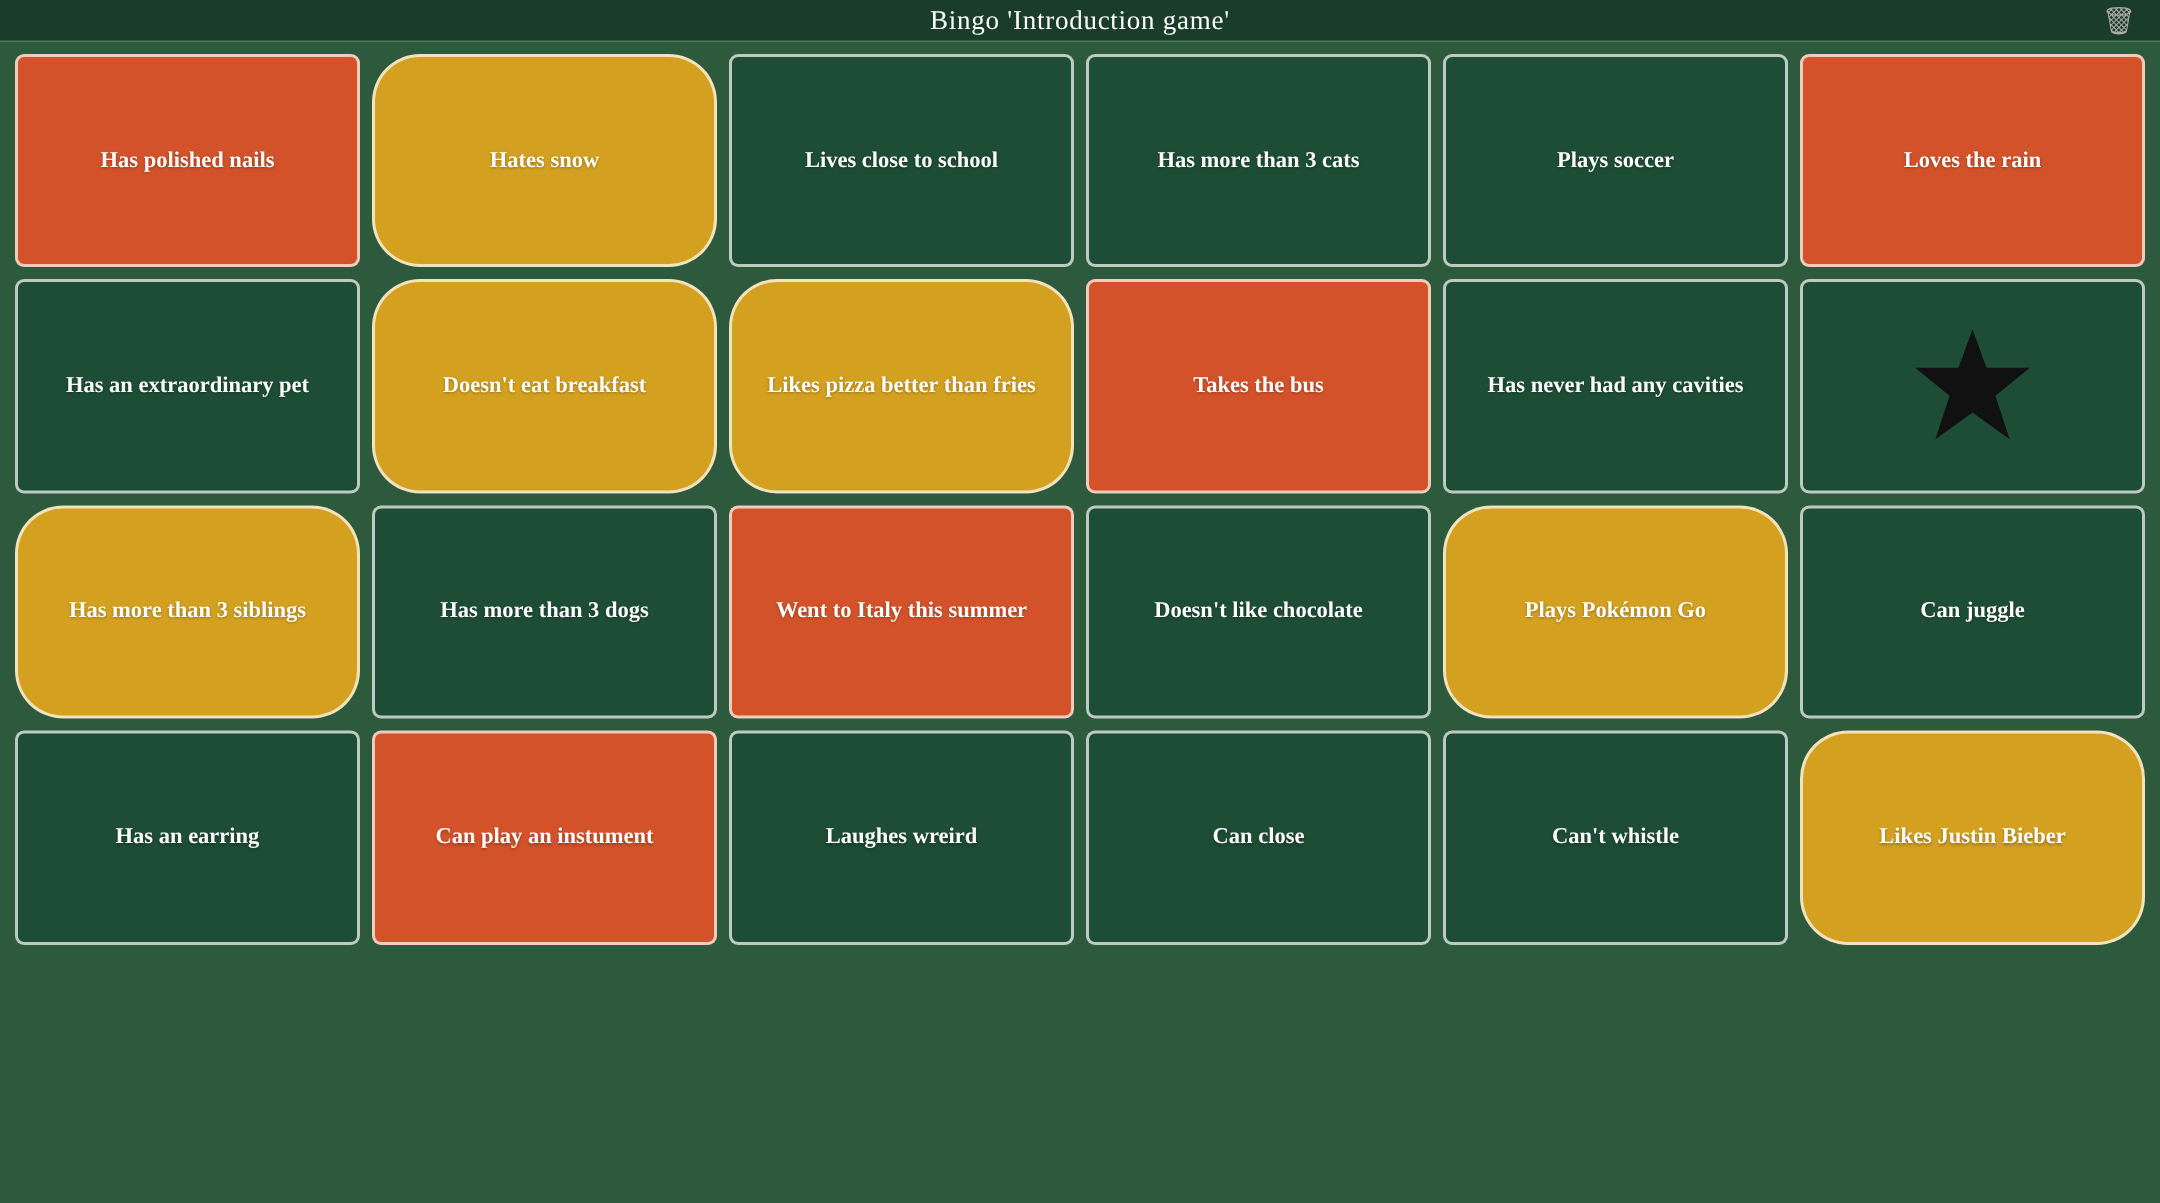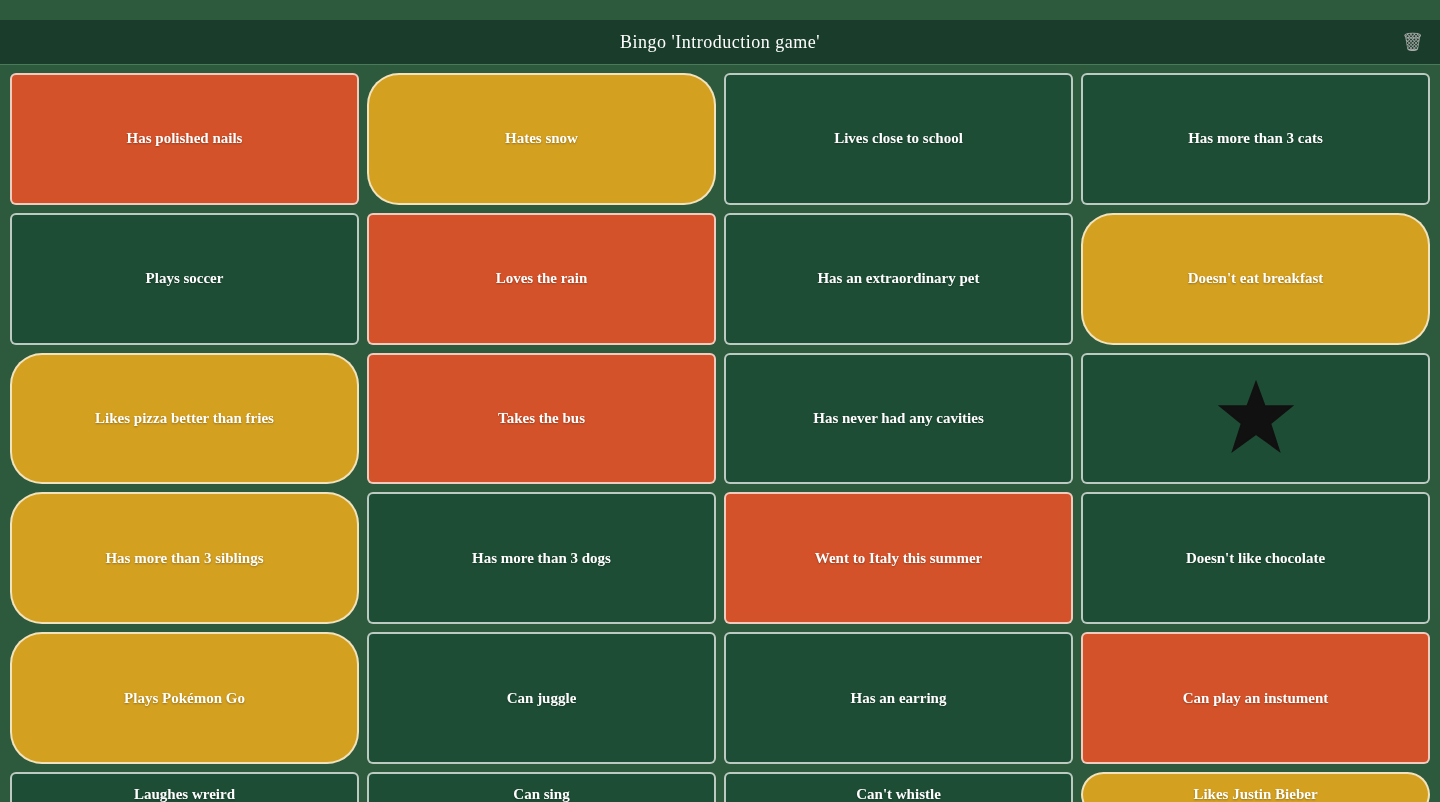--- a/index.html
+++ b/index.html
@@ -5,46 +5,45 @@
     * { box-sizing: border-box; margin: 0; padding: 0; }
     body {
       background-color: #2d5a3d;
       font-family: 'Georgia', serif;
       width: 1440px;
       height: 802px;
       overflow: hidden;
     }
     #header {
       background-color: #1a3d2b;
-      height: 45px;
+      height: 28px;
       display: flex;
       align-items: center;
       justify-content: center;
       position: relative;
       border-bottom: 1px solid #4a7a5a;
-      margin-top: 20px;
     }
     #header-title {
       color: #ffffff;
       font-size: 18px;
       letter-spacing: 0.5px;
     }
     #trash-icon {
       position: absolute;
       right: 16px;
       top: 50%;
       transform: translateY(-50%);
       color: #aaa;
       font-size: 18px;
       cursor: pointer;
     }
     #grid-container {
       padding: 8px 10px;
       display: grid;
-      grid-template-columns: repeat(4, 1fr);
+      grid-template-columns: repeat(6, 1fr);
       grid-template-rows: repeat(5, 1fr);
       gap: 8px;
       height: calc(802px - 42px);
     }
     .bingo-card {
       border-radius: 6px;
       border: 2px solid rgba(255,255,255,0.7);
       display: flex;
       align-items: center;
       justify-content: center;
@@ -93,16 +92,16 @@
     </div>
     <div class="bingo-card color-yellow">Has more than 3 siblings</div>
     <div class="bingo-card color-green">Has more than 3 dogs</div>
     <div class="bingo-card color-orange">Went to Italy this summer</div>
     <div class="bingo-card color-green">Doesn't like chocolate</div>
     <div class="bingo-card color-yellow">Plays Pokémon Go</div>
     <div class="bingo-card color-green">Can juggle</div>
     <div class="bingo-card color-green">Has an earring</div>
     <div class="bingo-card color-orange">Can play an instument</div>
     <div class="bingo-card color-green">Laughes wreird</div>
-    <div class="bingo-card color-green">Can sing</div>
+    <div class="bingo-card color-green">Can close</div>
     <div class="bingo-card color-green">Can't whistle</div>
     <div class="bingo-card color-yellow">Likes Justin Bieber</div>
   </div>
 
 </body></html>

